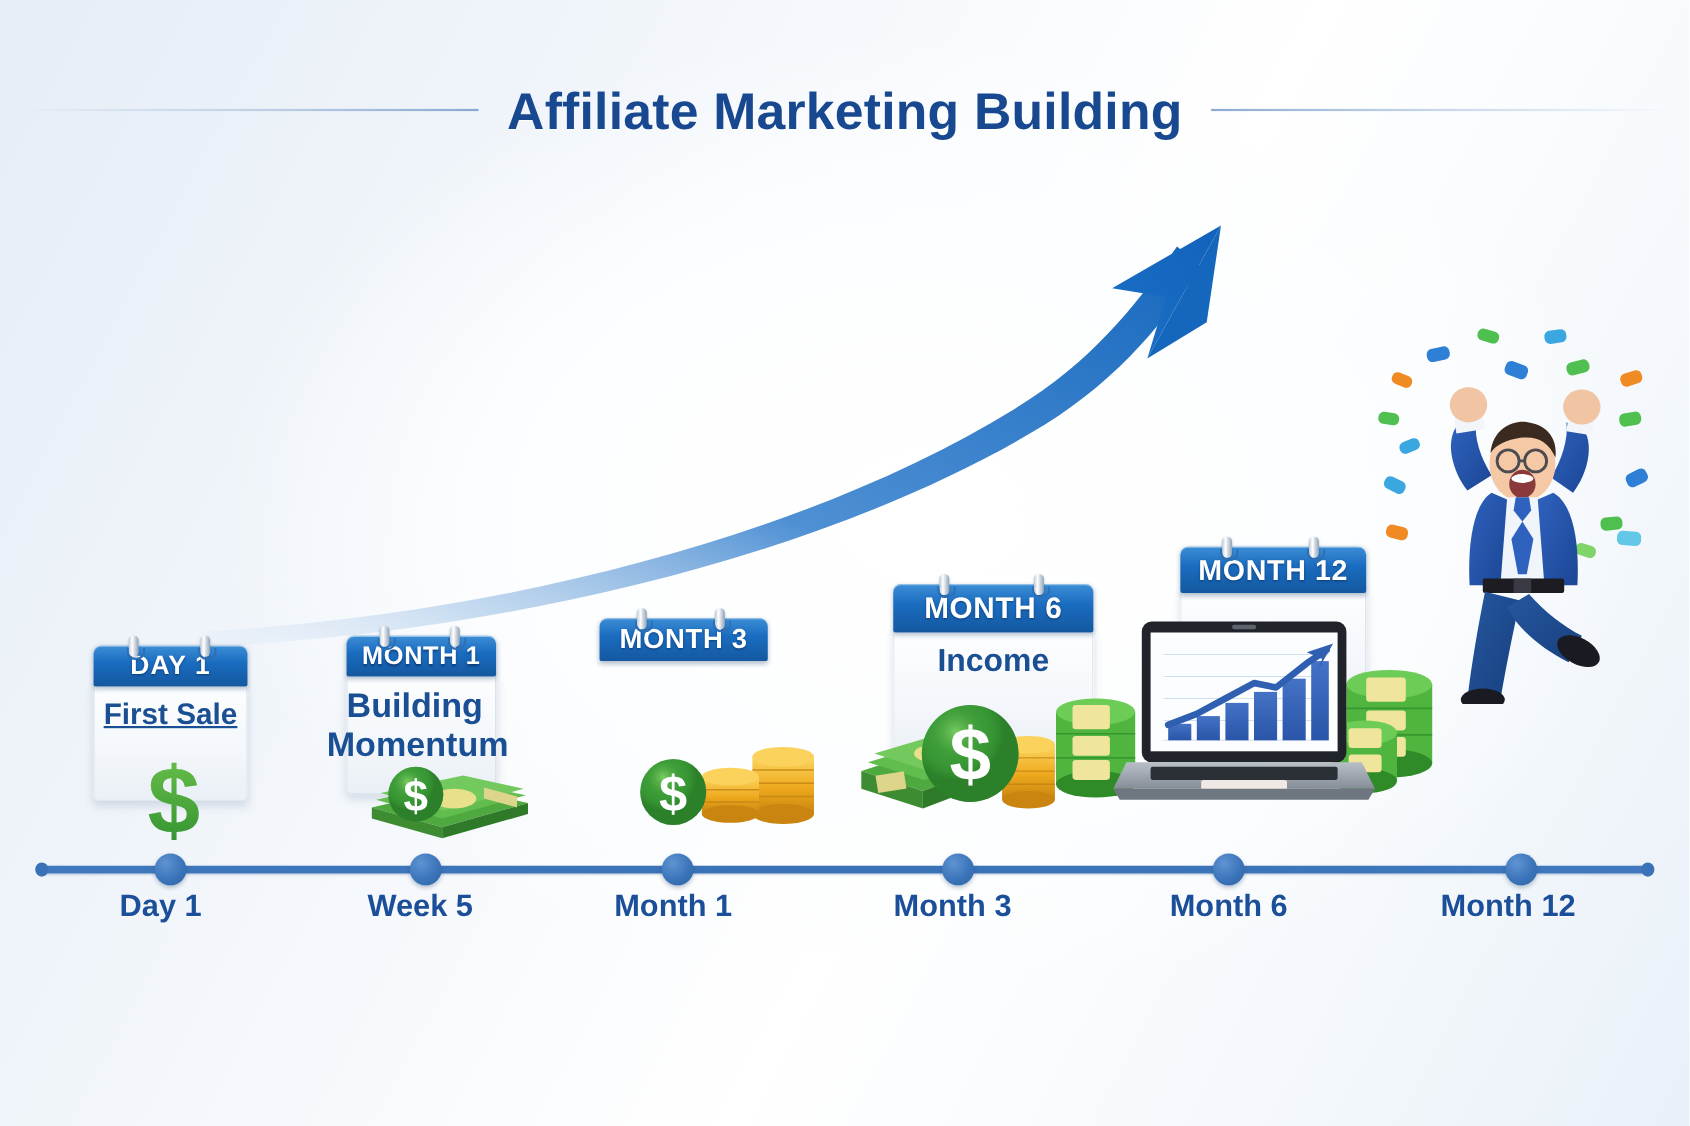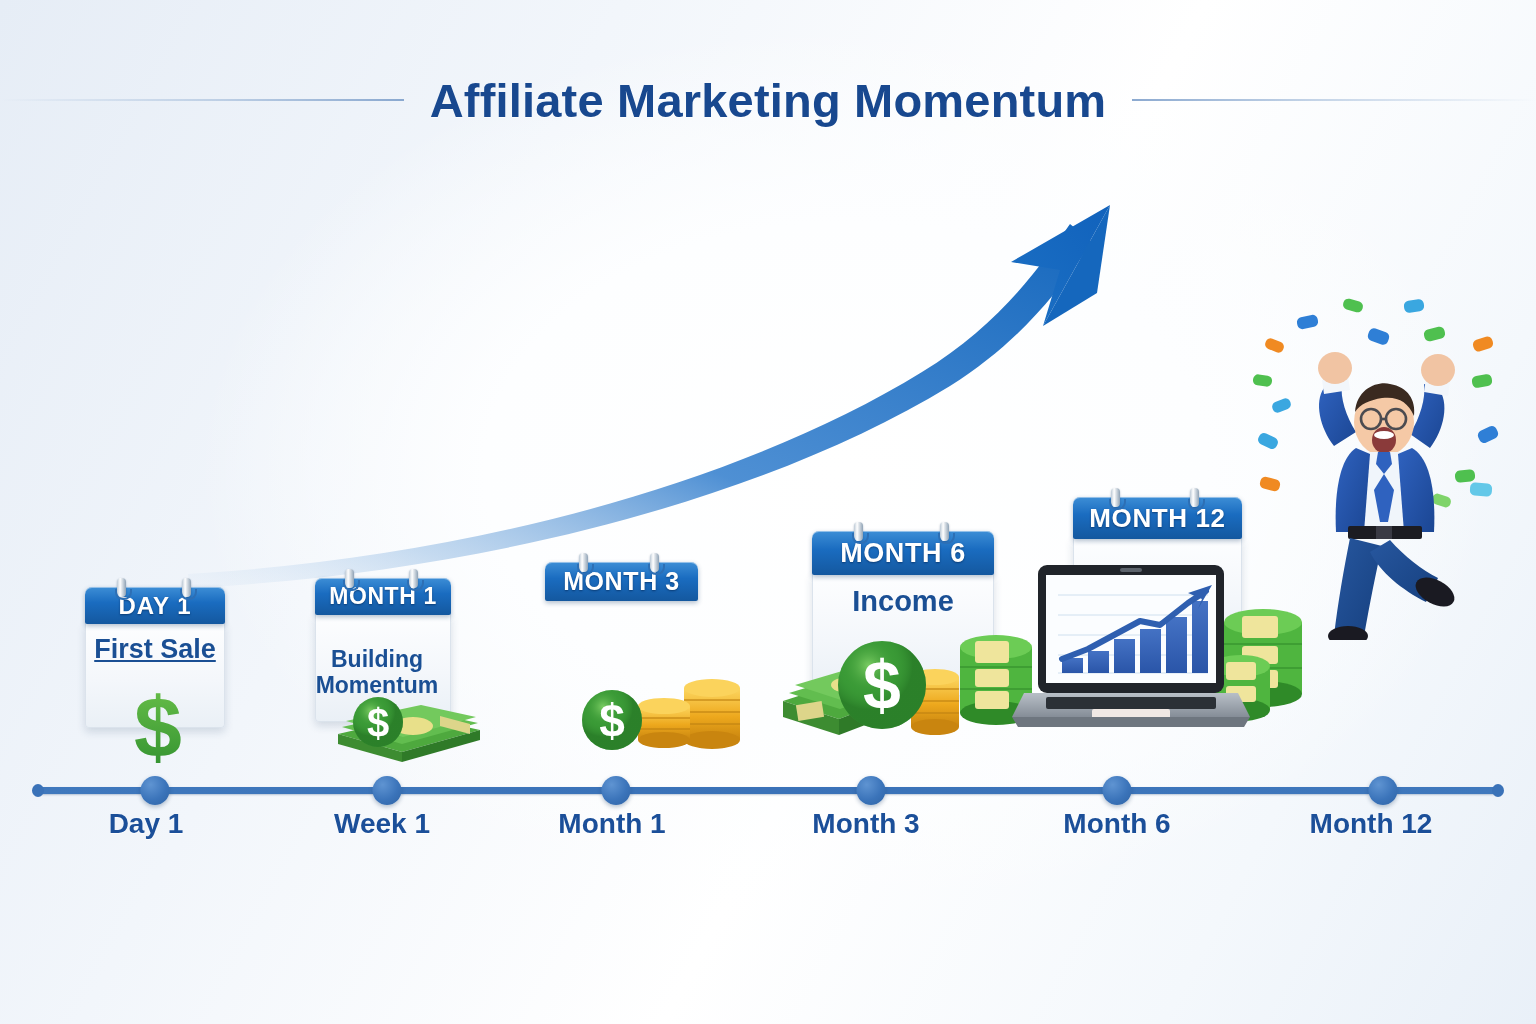--- a/index.html
+++ b/index.html
@@ -100,21 +100,21 @@
   
   .confetti{position:absolute;border-radius:5px;}
 </style>
 </head>
 <body>
 
 <div id="stage">
 
   <div class="title-row">
     <div class="title-rule left"></div>
-    <div class="title-text">Affiliate Marketing Momentum</div>
+    <div class="title-text">Affiliate Marketing Building</div>
     <div class="title-rule right"></div>
   </div>
 
   <svg class="growth-arrow" viewBox="0 0 1300 470">
     <defs>
       <linearGradient id="arrGrad" x1="0" y1="1" x2="1" y2="0">
         <stop offset="0%" stop-color="#cfe0f2" stop-opacity="0.12"></stop>
         <stop offset="18%" stop-color="#8fb8e2" stop-opacity="0.5"></stop>
         <stop offset="45%" stop-color="#3f86d0" stop-opacity="0.92"></stop>
         <stop offset="100%" stop-color="#1567bd" stop-opacity="1"></stop>
@@ -149,21 +149,21 @@
       </defs>
     <text x="36" y="74" font-family="Liberation Sans, sans-serif" font-size="86" font-weight="bold" text-anchor="middle" fill="url(#g1)">$</text>
   </svg>
 
   <div class="cal" style="left:315px;top:578px;width:136px;">
     <div class="rings">
       <div class="ring" style="left:30px;"></div>
       <div class="ring" style="left:94px;"></div>
     </div>
     <div class="cal-head" style="height:37px;font-size:23px;letter-spacing:.6px;">MONTH 1</div>
-    <div class="cal-body" style="height:96px;font-size:23px;white-space:pre-line;align-items:center;"><span style="display:block;width:160px;margin-left:-12px;">Building
+    <div class="cal-body" style="height:96px;font-size:31px;white-space:pre-line;"><span style="display:block;width:160px;margin-left:-12px;">Building
 Momentum</span></div>
   </div>
 
   <svg class="art" style="left:320px;top:672px;width:175px;height:92px;" viewBox="0 0 175 92">
     <g>
       <path d="M18,62 L96,44 L160,58 L82,80 Z" fill="#4ea93e"></path>
       <path d="M18,62 L18,72 L82,90 L82,80 Z" fill="#3d8c31"></path>
       <path d="M82,80 L160,58 L160,68 L82,90 Z" fill="#2f7a28"></path>
       <path d="M22,55 L99,38 L158,51 L82,72 Z" fill="#62bd4f"></path>
       <path d="M26,49 L101,33 L156,45 L83,65 Z" fill="#73c95d"></path>
@@ -442,20 +442,20 @@
     <div class="tl-cap" style="left:1492px;"></div>
 
     <div class="tl-dot" style="left:155px;"></div>
     <div class="tl-dot" style="left:387px;"></div>
     <div class="tl-dot" style="left:616px;"></div>
     <div class="tl-dot" style="left:871px;"></div>
     <div class="tl-dot" style="left:1117px;"></div>
     <div class="tl-dot" style="left:1383px;"></div>
 
     <div class="tl-label" style="left:146px;">Day 1</div>
-    <div class="tl-label" style="left:382px;">Week 1</div>
+    <div class="tl-label" style="left:382px;">Week 5</div>
     <div class="tl-label" style="left:612px;">Month 1</div>
     <div class="tl-label" style="left:866px;">Month 3</div>
     <div class="tl-label" style="left:1117px;">Month 6</div>
     <div class="tl-label" style="left:1371px;">Month 12</div>
   </div>
 
 </div>
 
 </body></html>

